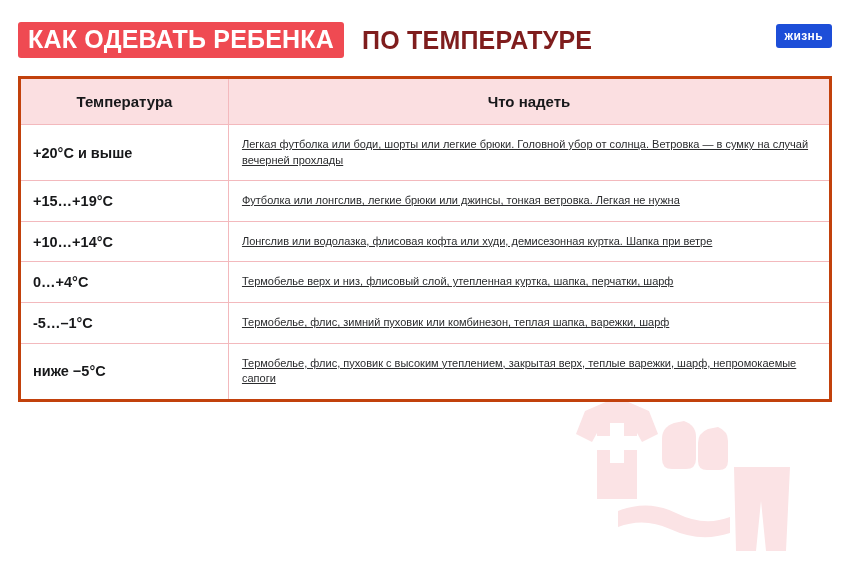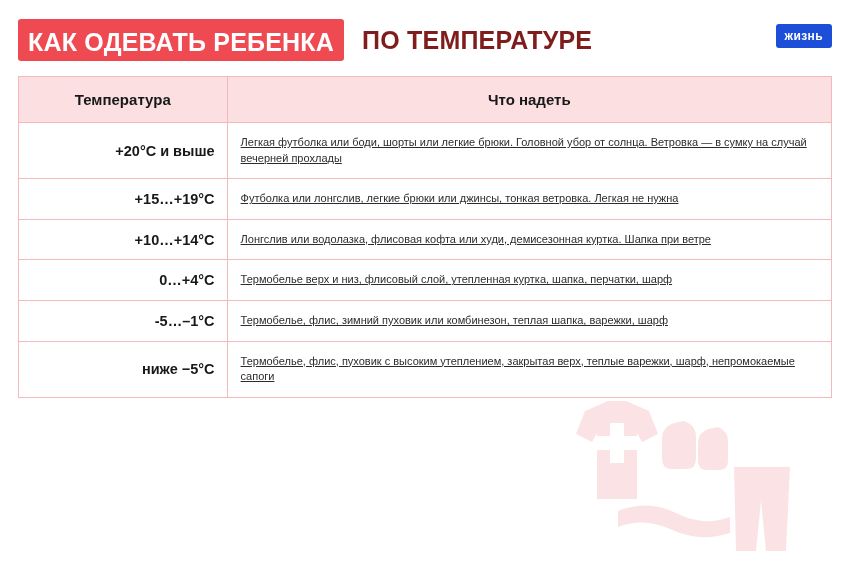--- a/index.html
+++ b/index.html
@@ -29,21 +29,21 @@
     height: 40px;
     margin-bottom: 16px;
     position: relative;
   }
   .title-hl {
     background: #ef4a52;
     color: #ffffff;
     font-weight: bold;
     font-size: 25px;
     letter-spacing: 0.2px;
-    padding: 11px 10px 6px 10px;
+    padding: 5px 10px 6px 10px;
     line-height: 1;
     border-radius: 3px;
     text-transform: uppercase;
     white-space: nowrap;
   }
   .title-rest {
     color: #7f1d1d;
     font-weight: bold;
     font-size: 25px;
     letter-spacing: 0.2px;
@@ -62,21 +62,21 @@
     font-size: 12px;
     letter-spacing: 0.4px;
     padding: 5px 9px 5px 9px;
     border-radius: 3px;
     text-transform: lowercase;
   }
 
   
   .table {
     width: 814px;
-    border: 1px solid #c2410c;
+    border: 3px solid #c2410c;
     border-collapse: collapse;
     position: relative;
     z-index: 2;
     background: transparent;
   }
   .table td, .table th {
     border: 1px solid #f3b9bd;
     vertical-align: middle;
   }
   .thead th {
@@ -84,21 +84,21 @@
     color: #17181a;
     font-size: 15px;
     font-weight: bold;
     padding: 14px 10px;
     text-align: center;
   }
   .col-temp { width: 194px; }
   .col-what { width: 618px; }
 
   .cell-temp {
-    text-align: right;
+    text-align: left;
     font-weight: bold;
     font-size: 14.5px;
     color: #17181a;
     padding: 10px 12px;
   }
   .cell-what {
     text-align: left;
     font-size: 11px;
     color: #2b2c2e;
     line-height: 1.42;

